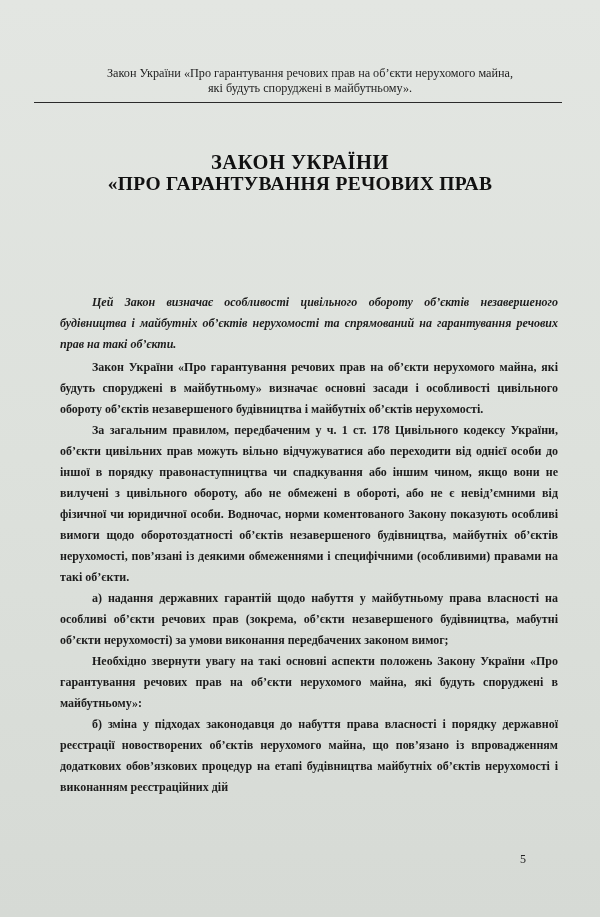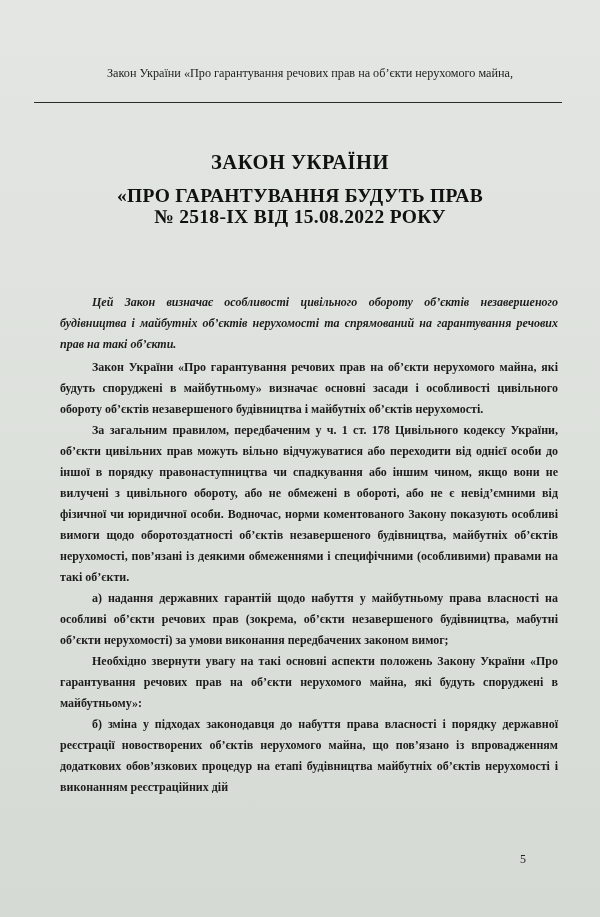--- a/index.html
+++ b/index.html
@@ -45,21 +45,20 @@
       width: 520px;
       top: 150px;
       text-align: center;
       font-weight: bold;
       color: #111;
     }
     .title-main {
       font-size: 20.5px;
       line-height: 24px;
       letter-spacing: 0.5px;
-      margin-bottom: 12px;
     }
     .title-sub {
       font-size: 19.5px;
       line-height: 20.5px;
       letter-spacing: 0.3px;
     }
     .body-text {
       position: absolute;
       left: 60px;
       width: 498px;
@@ -86,27 +85,27 @@
       color: #222;
     }
   </style>
 </head>
 <body>
 
 <div class="page">
 
   <div class="running-header">
     <div>Закон України «Про гарантування речових прав на об’єкти нерухомого майна,</div>
+    <div>які будуть споруджені в майбутньому».</div>
   </div>
   <div class="header-rule"></div>
 
   <div class="title-block">
     <div class="title-main">ЗАКОН УКРАЇНИ</div>
-    <div class="title-sub">«ПРО ГАРАНТУВАННЯ БУДУТЬ ПРАВ</div>
-    <div class="title-sub">№ 2518-IX ВІД 15.08.2022 РОКУ</div>
+    <div class="title-sub">«ПРО ГАРАНТУВАННЯ РЕЧОВИХ ПРАВ</div>
   </div>
 
   <div class="body-text">
     <p class="preamble">Цей Закон визначає особливості цивільного обороту об’єктів незавершеного будівництва і майбутніх об’єктів нерухомості та спрямований на гарантування речових прав на такі об’єкти.</p>
     <p>Закон України «Про гарантування речових прав на об’єкти нерухомого майна, які будуть споруджені в майбутньому» визначає основні засади і особливості цивільного обороту об’єктів незавершеного будівництва і майбутніх об’єктів нерухомості.</p>
     <p>За загальним правилом, передбаченим у ч. 1 ст. 178 Цивільного кодексу України, об’єкти цивільних прав можуть вільно відчужуватися або переходити від однієї особи до іншої в порядку правонаступництва чи спадкування або іншим чином, якщо вони не вилучені з цивільного обороту, або не обмежені в обороті, або не є невід’ємними від фізичної чи юридичної особи. Водночас, норми коментованого Закону показують особливі вимоги щодо оборотоздатності об’єктів незавершеного будівництва, майбутніх об’єктів нерухомості, пов’язані із деякими обмеженнями і специфічними (особливими) правами на такі об’єкти.</p>
     <p>а) надання державних гарантій щодо набуття у майбутньому права власності на особливі об’єкти речових прав (зокрема, об’єкти незавершеного будівництва, мабутні об’єкти нерухомості) за умови виконання передбачених законом вимог;</p>
     <p>Необхідно звернути увагу на такі основні аспекти положень Закону України «Про гарантування речових прав на об’єкти нерухомого майна, які будуть споруджені в майбутньому»:</p>
     <p>б) зміна у підходах законодавця до набуття права власності і порядку державної реєстрації новостворених об’єктів нерухомого майна, що пов’язано із впровадженням додаткових обов’язкових процедур на етапі будівництва майбутніх об’єктів нерухомості і виконанням реєстраційних дій</p>
   </div>

